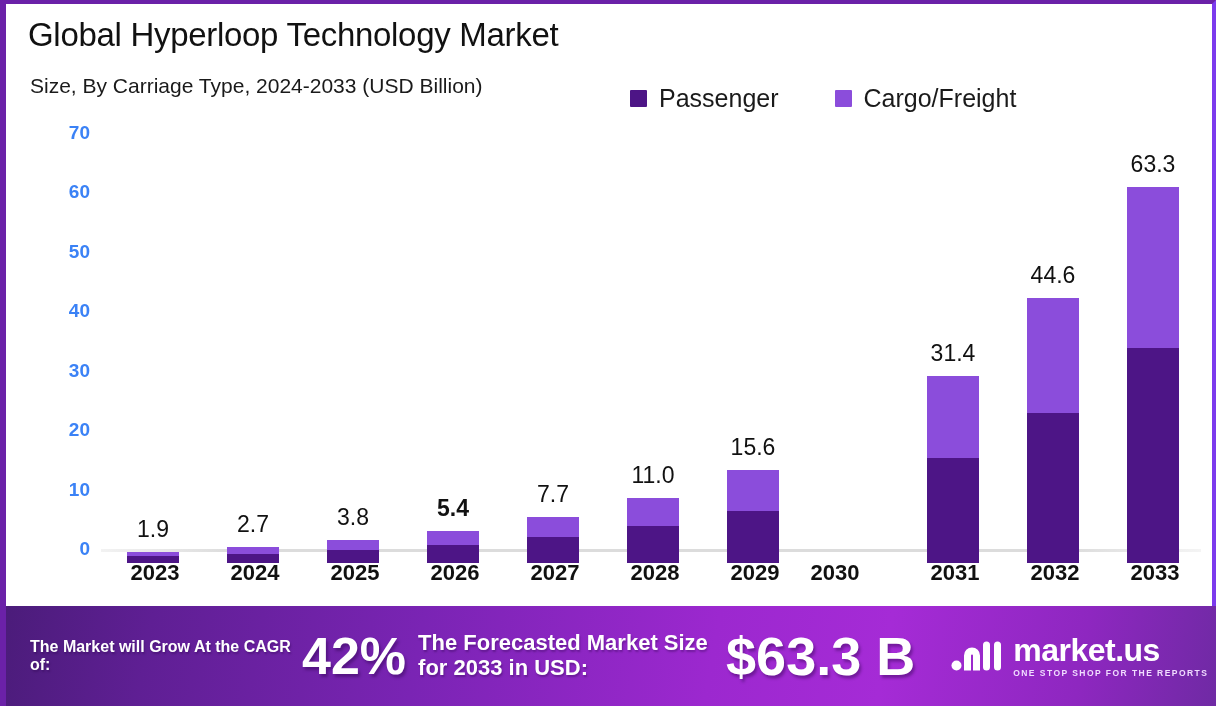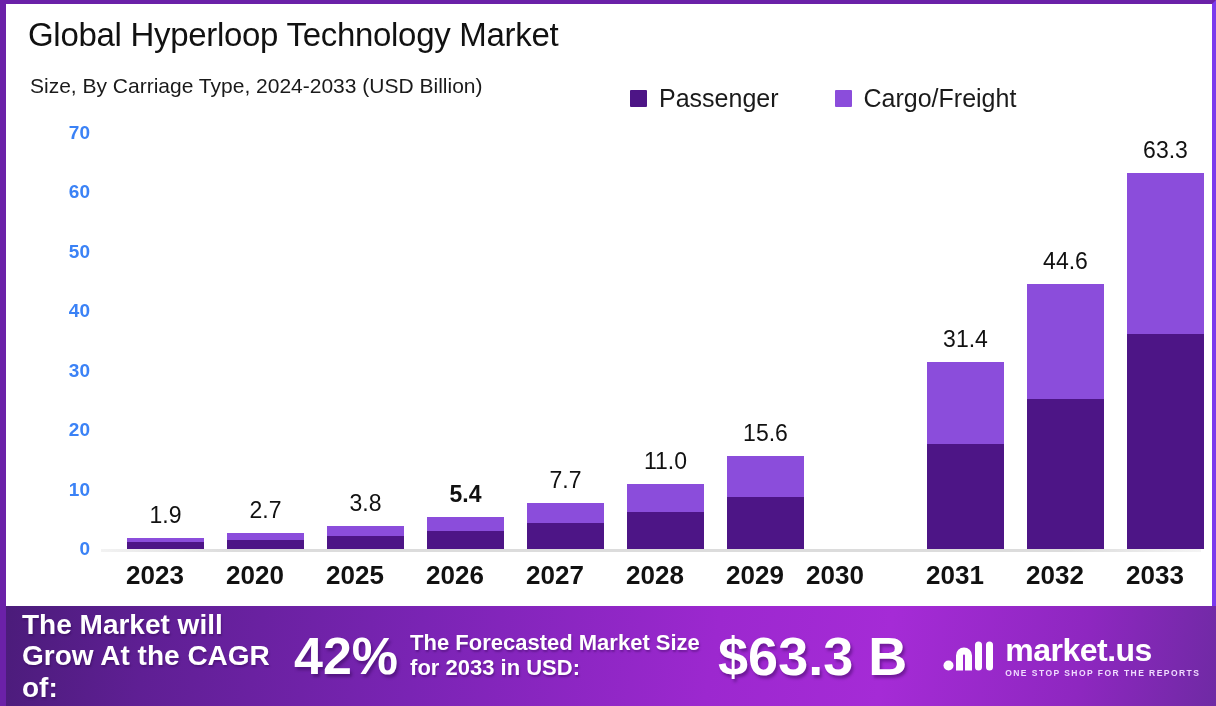--- a/index.html
+++ b/index.html
@@ -70,21 +70,21 @@
     width: 1100px;
     height: 3px;
     background: linear-gradient(to right,#f2f2f2,#dcdcdc 12%,#dcdcdc 88%,#f4f4f4);
     top: 545px;
   }
   .bars {
     position: absolute;
     left: 95px; top: 0;
     width: 1105px; height: 600px;
   }
-  .bar-group { position: absolute; bottom: 55px; width: 77px; }
+  .bar-group { position: absolute; bottom: 41px; width: 52px; }
   .seg { width: 100%; display: block; }
   .seg-cargo { background: #8b4ddb; }
   .seg-pass  { background: #4d1586; }
   .bar-value {
     position: absolute;
     bottom: 100%;
     left: 50%;
     transform: translateX(-50%);
     margin-bottom: 9px;
     font-size: 23px;
@@ -94,21 +94,21 @@
   .x-labels {
     position: absolute;
     left: 95px; top: 556px;
     width: 1105px; height: 36px;
   }
   .x-label {
     position: absolute;
     width: 90px;
     transform: translateX(-50%);
     text-align: center;
-    font-size: 26px;
+    font-size: 22px;
     font-weight: bold;
     color: #111111;
   }
 
   
   .banner {
     position: absolute;
     left: 0; bottom: 0;
     width: 1216px; height: 100px;
     background: linear-gradient(100deg,#4b1c7a 0%,#5f1f94 12%,#7a24b4 34%,#9c28cf 58%,#a52bd6 72%,#8e27c0 88%,#6e2aa3 100%);
@@ -116,21 +116,21 @@
     align-items: center;
     overflow: hidden;
   }
   .banner-block { display: flex; align-items: center; }
   .banner-text {
     color: #ffffff;
     font-weight: bold;
     line-height: 1.12;
     text-shadow: 1px 2px 2px rgba(40,0,70,0.35);
   }
-  .cagr-caption { font-size: 28px; margin-left: 16px; width: 268px; }
+  .cagr-caption { font-size: 16px; margin-left: 24px; width: 268px; }
   .cagr-value {
     font-size: 52px;
     font-weight: bold;
     color: #ffffff;
     text-shadow: 2px 3px 3px rgba(40,0,70,0.4);
     margin-left: 4px;
     white-space: nowrap;
   }
   .forecast-caption { font-size: 22px; margin-left: 12px; width: 300px; }
   .forecast-value {
@@ -239,21 +239,21 @@
           <div class="seg seg-pass" style="background: rgb(77, 21, 134); height: 149.76px;"></div>
         </div>
         <div class="bar-group" style="left: 1026px;">
           <div class="bar-value">63.3</div>
           <div class="seg seg-cargo" style="background: rgb(139, 77, 219); height: 161.051px;"></div>
           <div class="seg seg-pass" style="background: rgb(77, 21, 134); height: 215.131px;"></div>
         </div>
       </div>
     <div class="x-labels">
         <div class="x-label" style="left: 54px;">2023</div>
-        <div class="x-label" style="left: 154px;">2020</div>
+        <div class="x-label" style="left: 154px;">2024</div>
         <div class="x-label" style="left: 254px;">2025</div>
         <div class="x-label" style="left: 354px;">2026</div>
         <div class="x-label" style="left: 454px;">2027</div>
         <div class="x-label" style="left: 554px;">2028</div>
         <div class="x-label" style="left: 654px;">2029</div>
         <div class="x-label" style="left: 734px;">2030</div>
         <div class="x-label" style="left: 854px;">2031</div>
         <div class="x-label" style="left: 954px;">2032</div>
         <div class="x-label" style="left: 1054px;">2033</div>
       </div>

